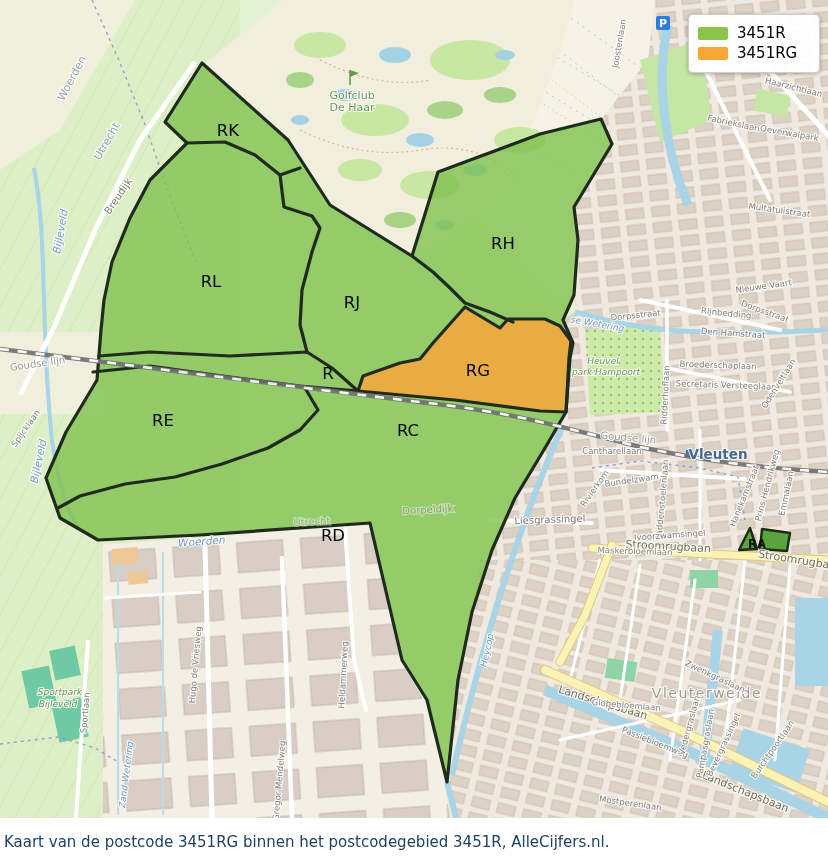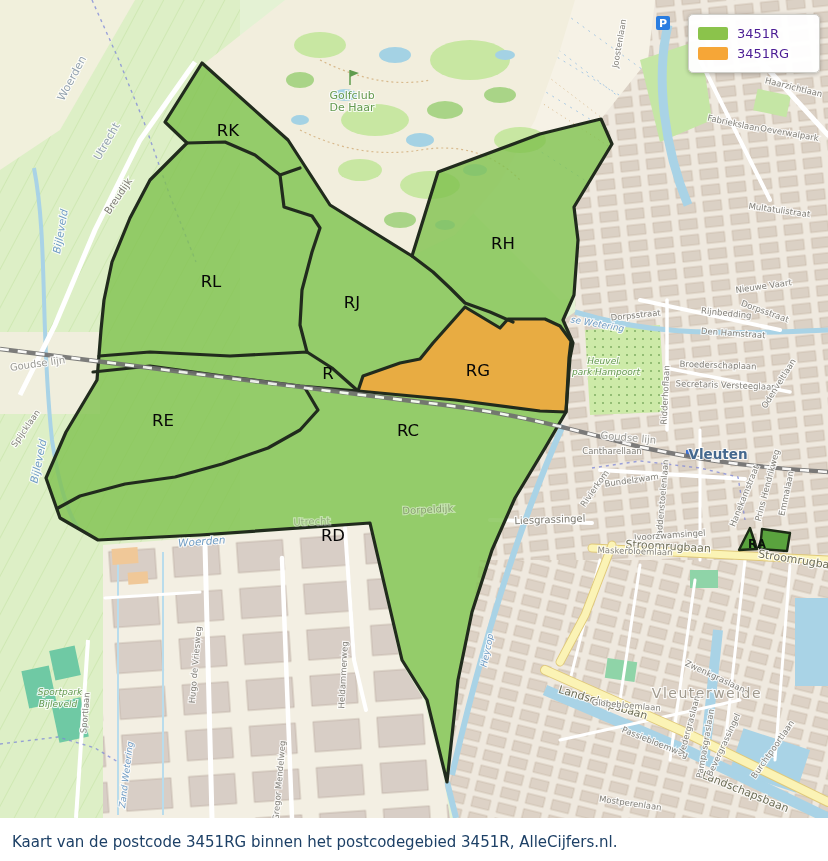--- a/index.html
+++ b/index.html
@@ -21,24 +21,24 @@
   .town{font-size:13.5px;font-weight:bold;fill:#44688e;}
   .district{font-size:14px;fill:#a09a8e;letter-spacing:1.5px;}
   .region-label{font-size:16.5px;fill:#070707;stroke:none;text-anchor:middle;}
   .region-label-sm{font-size:11.5px;font-weight:bold;fill:#0a130a;stroke:none;text-anchor:middle;}
   
   .legend{position:absolute;top:14px;right:8px;width:112px;background:rgba(255,255,255,.96);
           border:1px solid #cfcfca;border-radius:5px;box-shadow:0 1px 4px rgba(0,0,0,.28);
           padding:7px 9px;z-index:5;}
   .lg-row{display:flex;align-items:center;margin:3px 0;}
   .sw{display:inline-block;width:30px;height:13px;border-radius:2px;margin-right:9px;flex:0 0 auto;}
-  .lg-txt{font-size:13px;color:#4c1d95;line-height:17px;text-align:center;}
+  .lg-txt{font-size:15px;color:#000000;line-height:17px;text-align:center;}
   
   .caption{position:absolute;left:0;bottom:0;width:828px;height:31px;background:#ffffff;
-           color:#1d4066;font-size:15px;line-height:20px;padding:2px 12px;box-sizing:border-box;}
+           color:#1d4066;font-size:15px;line-height:20px;padding:2px 4px;box-sizing:border-box;}
   .caption div{white-space:nowrap;}
 </style>
 </head>
 <body>
 
 <div class="stage">
 
 <svg width="828" height="818" viewBox="0 0 828 818">
   <defs>
     <pattern id="stripes" width="18" height="18" patternUnits="userSpaceOnUse" patternTransform="rotate(28)">

